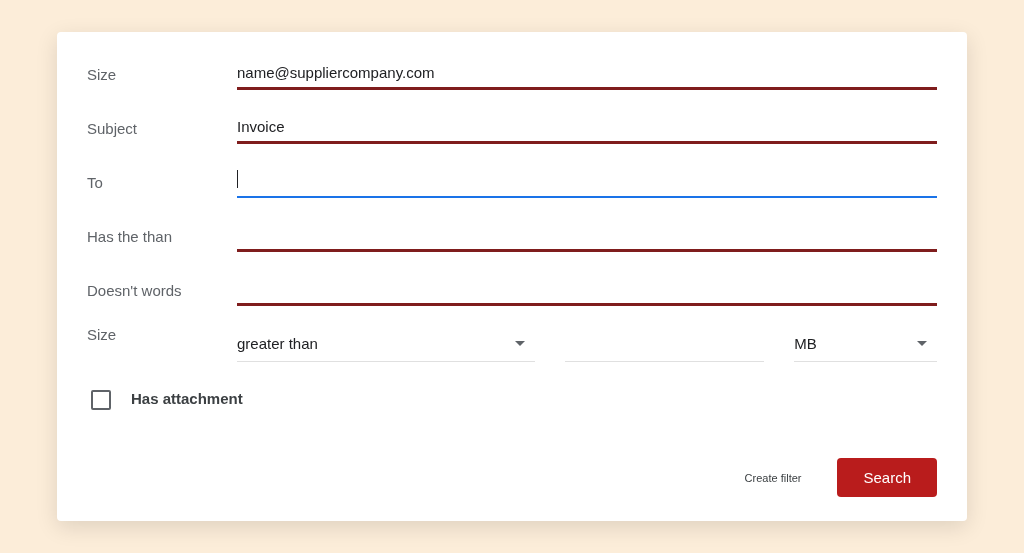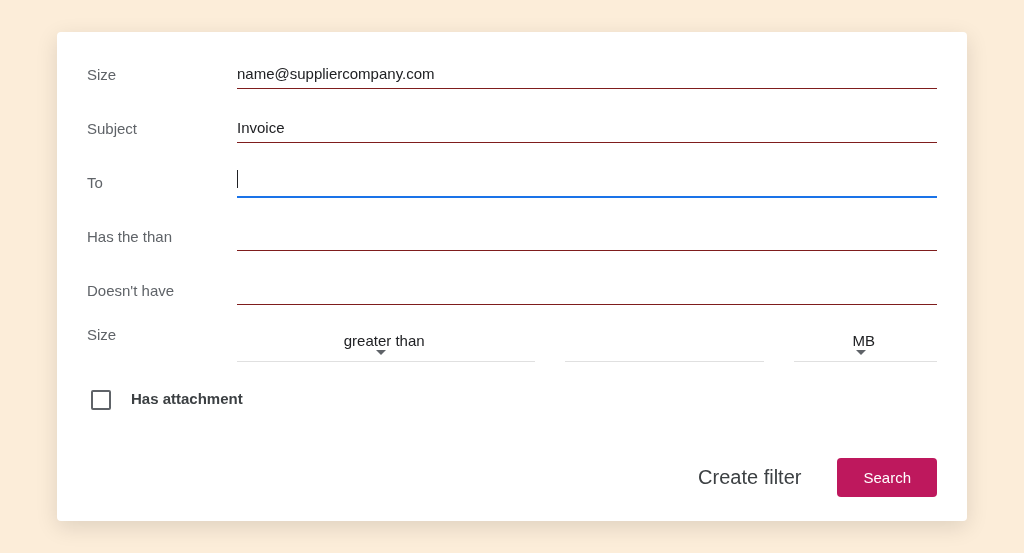--- a/index.html
+++ b/index.html
@@ -35,21 +35,21 @@
       font-size: 15px;
       flex-shrink: 0;
     }
     .input-wrap {
       flex: 1;
       position: relative;
     }
     .text-input {
       width: 100%;
       border: none;
-      border-bottom: 1px solid #7f1d1d;
+      border-bottom: 3px solid #7f1d1d;
       font-size: 15px;
       padding: 6px 0;
       outline: none;
       color: #202124;
       background: transparent;
       font-family: inherit;
     }
     .text-input.focused {
       border-bottom: 2px solid #1a73e8;
     }
@@ -72,36 +72,34 @@
       justify-content: space-between;
       border-bottom: 1px solid #e0e0e0;
       font-size: 15px;
       color: #202124;
       padding: 6px 4px 6px 0;
       cursor: pointer;
     }
     .select-op {
       width: 335px;
       margin-right: 30px;
-      flex-direction: column;
     }
     .size-value {
       flex: 1;
       border: none;
       border-bottom: 1px solid #e0e0e0;
       font-size: 15px;
       padding: 6px 0;
       outline: none;
       background: transparent;
       margin-right: 30px;
       font-family: inherit;
     }
     .select-unit {
       width: 160px;
-      flex-direction: column;
     }
     .dropdown-icon {
       width: 0;
       height: 0;
       border-left: 5px solid transparent;
       border-right: 5px solid transparent;
       border-top: 5px solid #5f6368;
       margin-right: 6px;
     }
     .checkbox-row {
@@ -124,27 +122,27 @@
       color: #3c4043;
     }
     .footer {
       display: flex;
       justify-content: flex-end;
       align-items: center;
       gap: 28px;
     }
     .link-btn {
       color: #3c4043;
-      font-size: 20px;
+      font-size: 11px;
       font-weight: 500;
       cursor: pointer;
       padding: 8px 8px;
     }
     .search-btn {
-      background: #be185d;
+      background: #b91c1c;
       color: #ffffff;
       border: none;
       border-radius: 4px;
       padding: 11px 26px;
       font-size: 15px;
       font-weight: 500;
       cursor: pointer;
       font-family: inherit;
     }
   </style>
@@ -176,21 +174,21 @@
   </div>
 
   <div class="row">
     <div class="label">Has the than</div>
     <div class="input-wrap">
       <input type="text" class="text-input" value="" style="">
     </div>
   </div>
 
   <div class="row">
-    <div class="label">Doesn't have</div>
+    <div class="label">Doesn't words</div>
     <div class="input-wrap">
       <input type="text" class="text-input" value="" style="">
     </div>
   </div>
 
   <div class="size-row">
     <div class="label">Size</div>
     <div class="select select-op">
       <span>greater than</span>
       <span class="dropdown-icon"></span>

